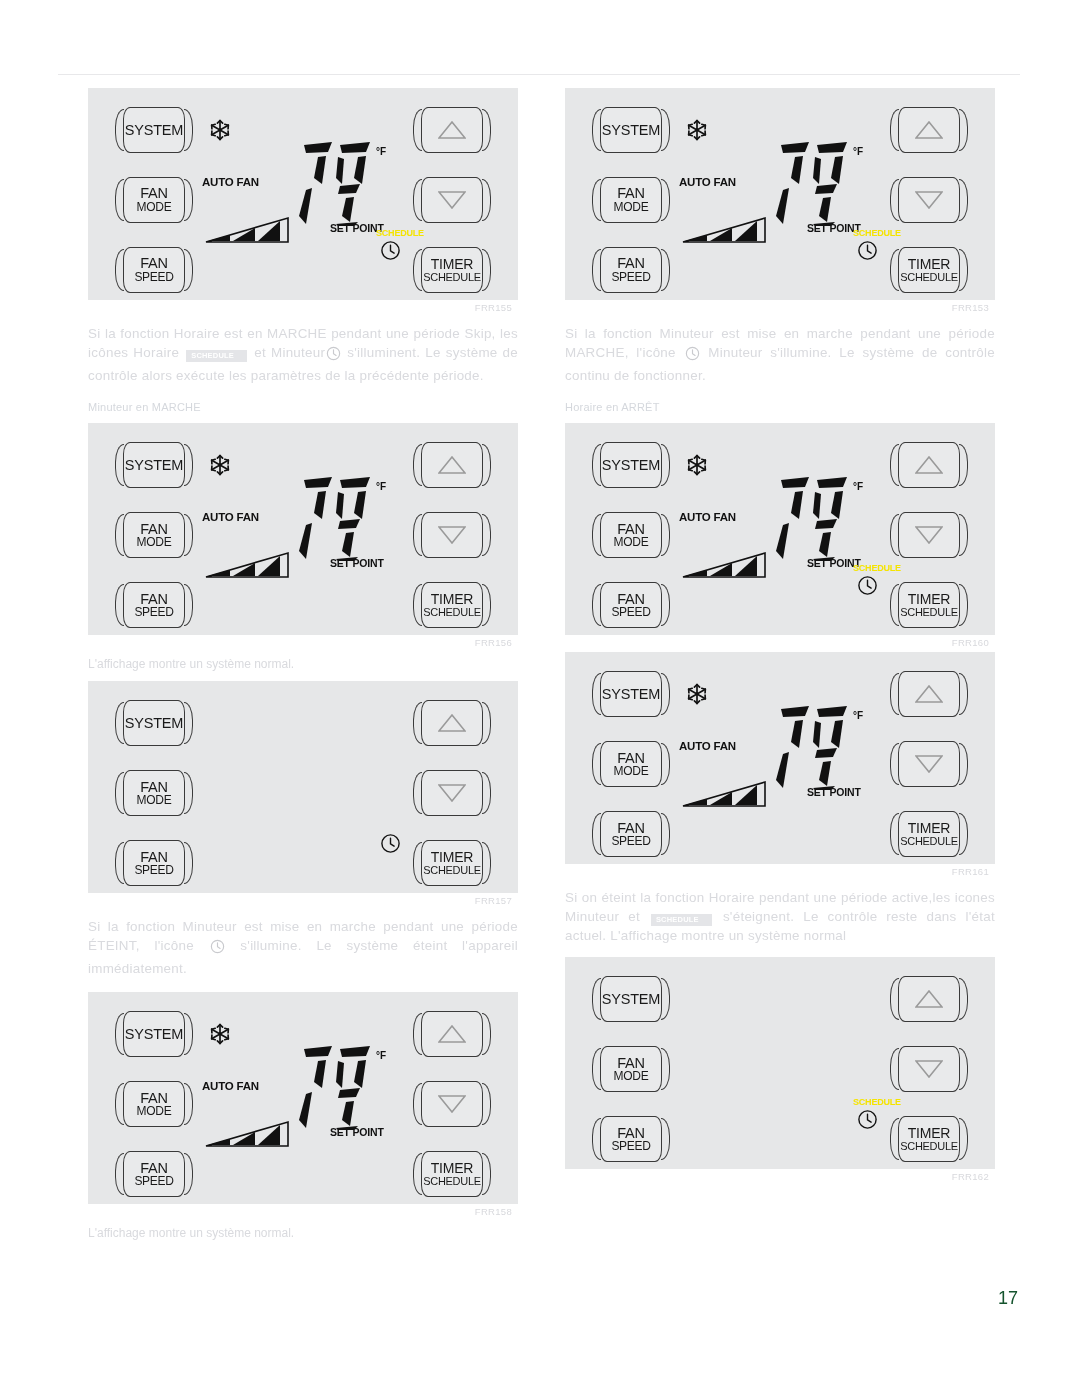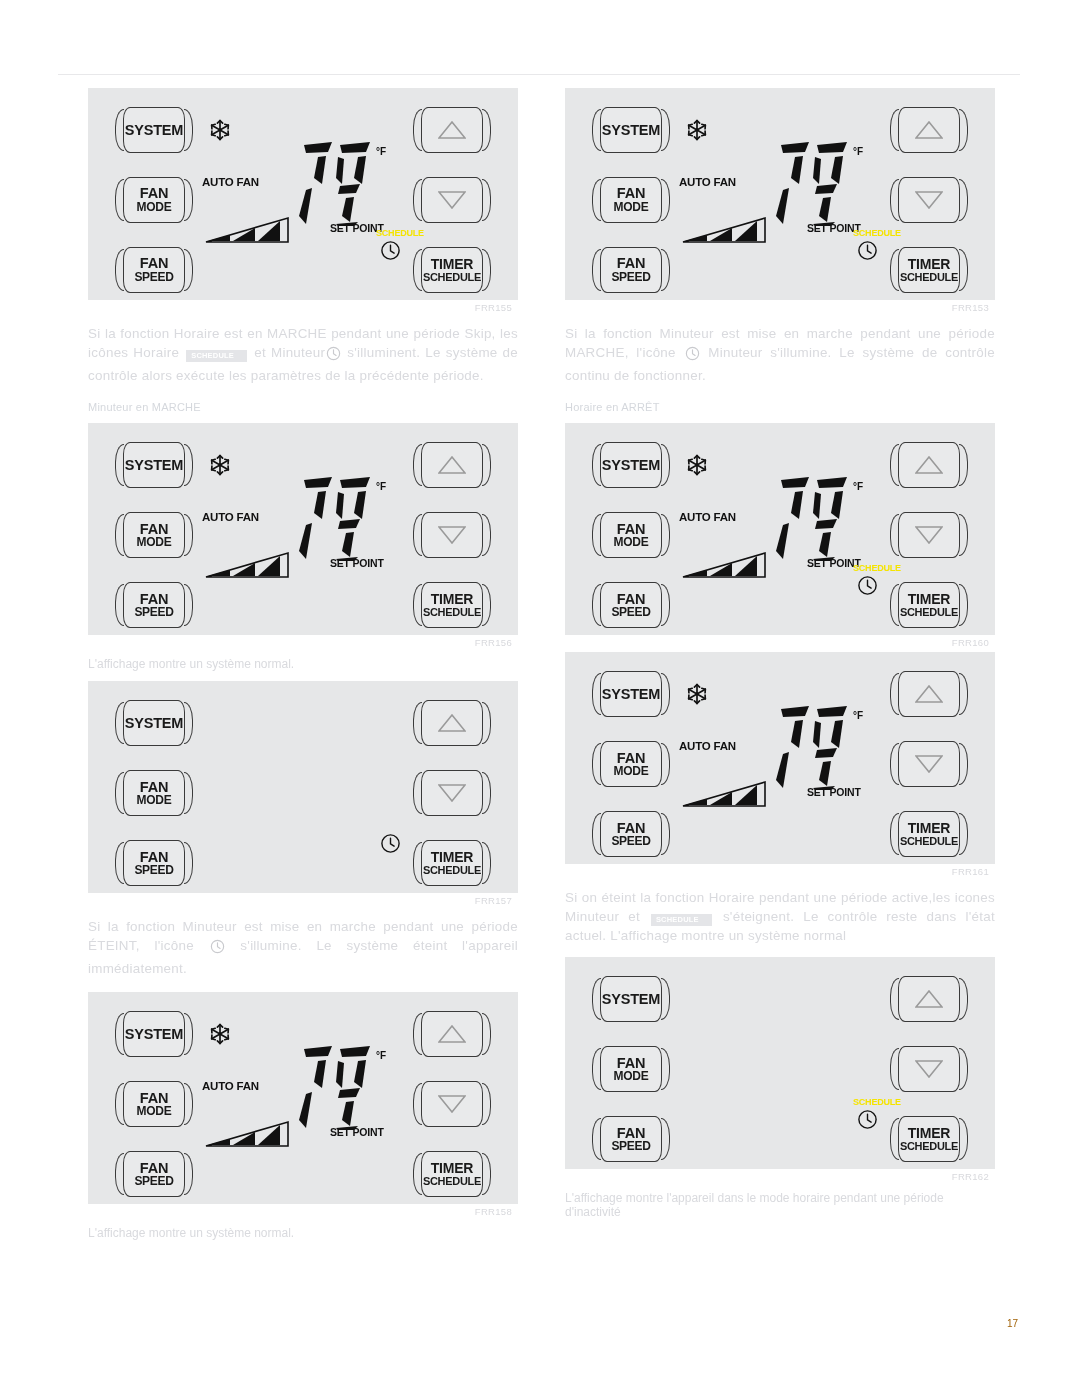--- a/index.html
+++ b/index.html
@@ -63,21 +63,21 @@
   }
   .btn .cap::before{
     left:-9px;border-right:none;
     border-radius:9px 0 0 9px/18px 0 0 18px;
   }
   .btn .cap::after{
     right:-9px;border-left:none;
     border-radius:0 9px 9px 0/0 18px 18px 0;
   }
   .btn .lbl{
-    font-size:14.5px;font-weight:bold;color:#1a1a1a;
+    font-size:14.5px;font-weight:normal;color:#1a1a1a;
     line-height:1.02;letter-spacing:-.2px;white-space:nowrap;
   }
   .btn .lbl .sub{display:block;font-size:12px;letter-spacing:-.3px;}
   .btn .lbl.two{font-size:14.5px;}
   .btn .lbl.timer{font-size:14px;}
   .btn .lbl.timer .sub{font-size:11px;}
 
   .btn.r1{top:18px;}
   .btn.r2{top:88px;}
   .btn.r3{top:158px;}
@@ -131,22 +131,22 @@
     font-size:7.5px;font-weight:bold;letter-spacing:.2px;
     padding:2px 10px 2px 5px;margin:0 2px;line-height:1;
     min-width:46px;
   }
   .inline-clock{
     display:inline-block;vertical-align:-4px;margin:0 1px;
   }
   .cap-note{font-size:12px;color:#d9dade;margin:9px 0 10px 0;}
 
   .page-num{
-    position:absolute;right:62px;bottom:68px;
-    font-size:10px;color:#a16207;
+    position:absolute;right:62px;bottom:88px;
+    font-size:18px;color:#14532d;
   }
 </style>
 </head>
 <body>
 
 <div class="page">
 
   <div class="top-rule"></div>
 
   <div class="col col-left">
@@ -811,17 +811,16 @@
           <div class="btn r3">
               <div class="cap">
                 <span class="lbl timer"><span>TIMER</span><span class="sub">SCHEDULE</span></span>
               </div>
             </div>
         </div>
       </div>
       <div class="panel-code">FRR162</div>
     </div>
 
-    <p class="cap-note">L'affichage montre l'appareil dans le mode horaire pendant une période d'inactivité</p>
   </div>
 
   <div class="page-num">17</div>
 </div>
 
 </body></html>

